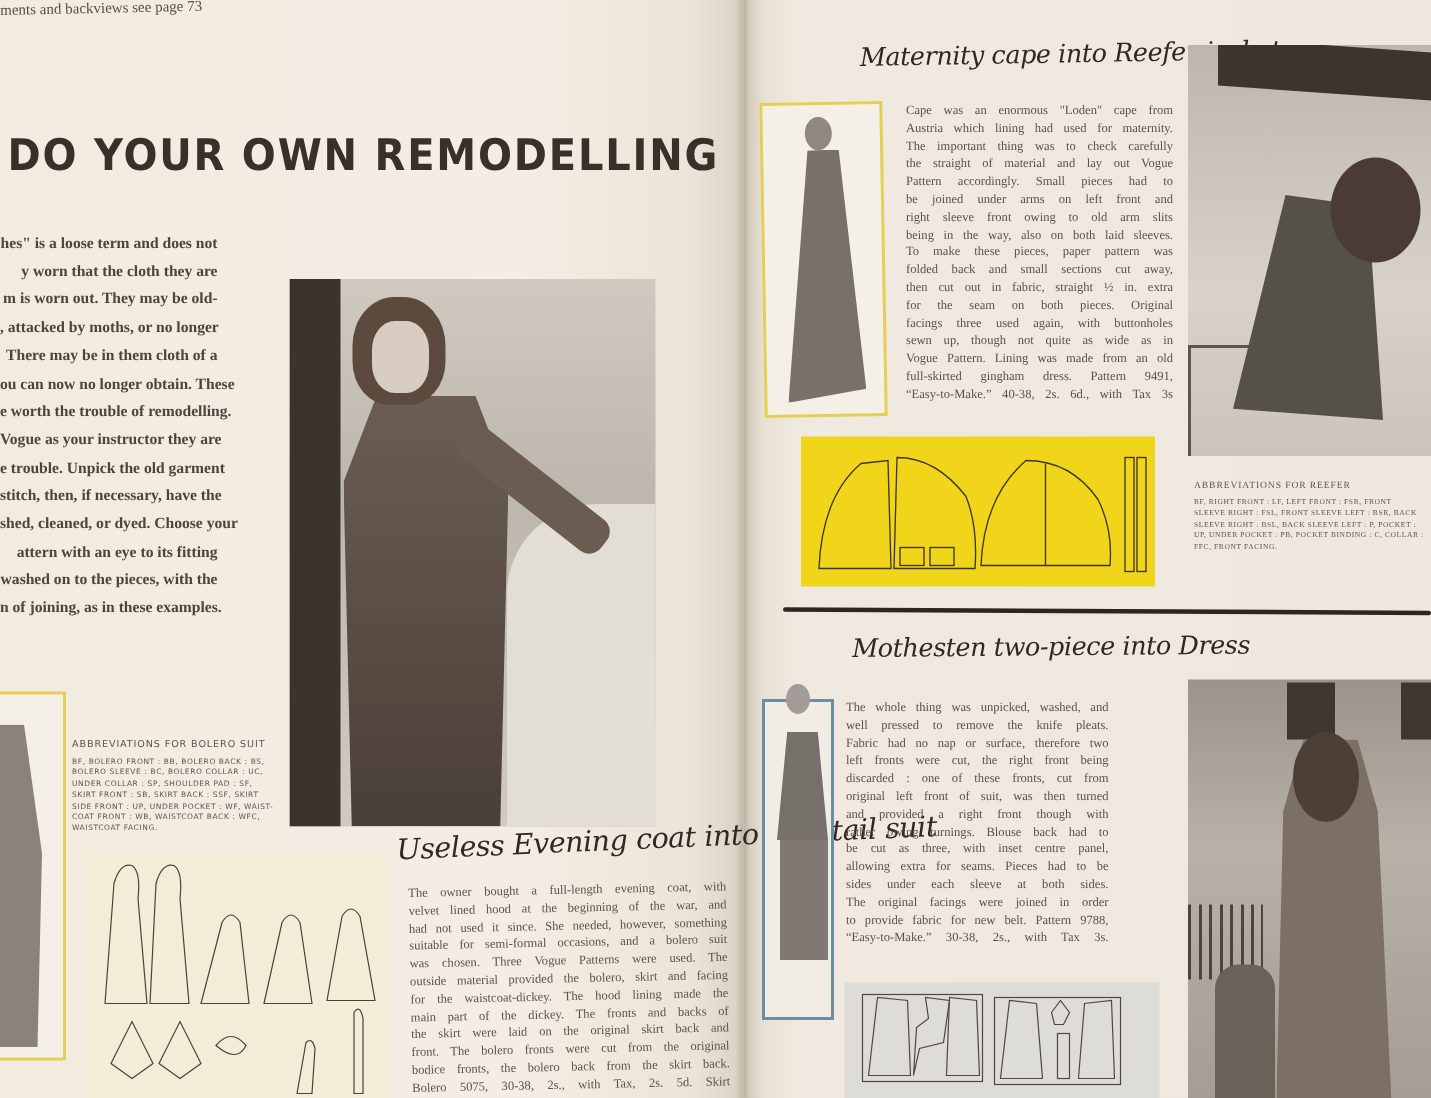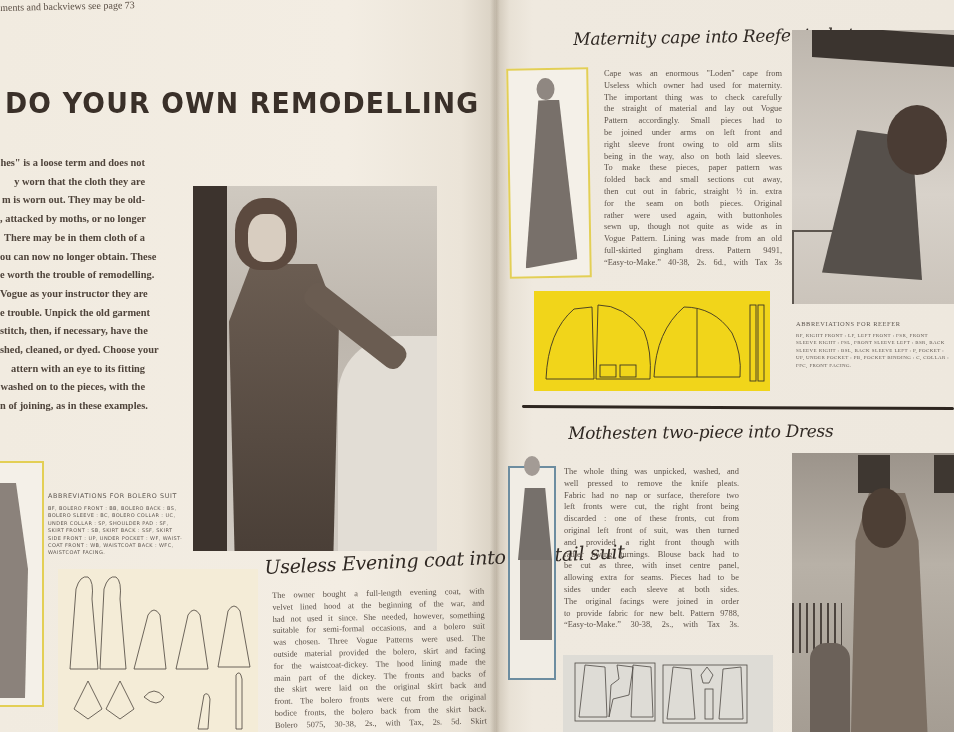--- a/index.html
+++ b/index.html
@@ -157,32 +157,32 @@
 
 <div class="script script-reefer">Maternity cape into Reefer jacket</div>
 
 <div class="frame-yellow" style="left:508px; top:68px; width:82px; height:210px; transform: rotate(-1deg);">
   <div class="sketch-body" style="left:28px; top:8px; width:18px; height:22px; border-radius:50%; background:#8f8781;"></div>
   <div class="sketch-body" style="left:14px; top:30px; width:52px; height:168px; background:#78706a; clip-path: polygon(30% 0, 70% 0, 100% 95%, 0 100%);"></div>
 </div>
 
 <div class="col-text col-reefer">
   <p>Cape was an enormous "Loden" cape from</p>
-  <p>Useless which owner had used for maternity.</p>
+  <p>Austria which lining had used for maternity.</p>
   <p>The important thing was to check carefully</p>
   <p>the straight of material and lay out Vogue</p>
   <p>Pattern accordingly.  Small pieces had to</p>
   <p>be joined under arms on left front and</p>
   <p>right sleeve front owing to old arm slits</p>
   <p>being in the way, also on both laid sleeves.</p>
   <p>To make these pieces, paper pattern was</p>
   <p>folded back and small sections cut away,</p>
   <p>then cut out in fabric, straight ½ in. extra</p>
   <p>for the seam on both pieces. Original</p>
-  <p>rather were used again, with buttonholes</p>
+  <p>facings three used again, with buttonholes</p>
   <p>sewn up, though not quite as wide as in</p>
   <p>Vogue Pattern. Lining was made from an old</p>
   <p>full-skirted gingham dress. Pattern 9491,</p>
   <p>“Easy-to-Make.” 40-38, 2s. 6d., with Tax 3s</p>
 </div>
 
 <div class="pattern-panel pattern-reefer">
   <svg width="236" height="100" viewBox="0 0 236 100" fill="none" stroke="#3d3624" stroke-width="0.9">
     <path d="M12 88 Q14 40 40 18 L58 16 L60 88 Z"></path>
     <path d="M62 88 L64 14 Q90 14 110 40 Q118 60 116 88 Z"></path>

